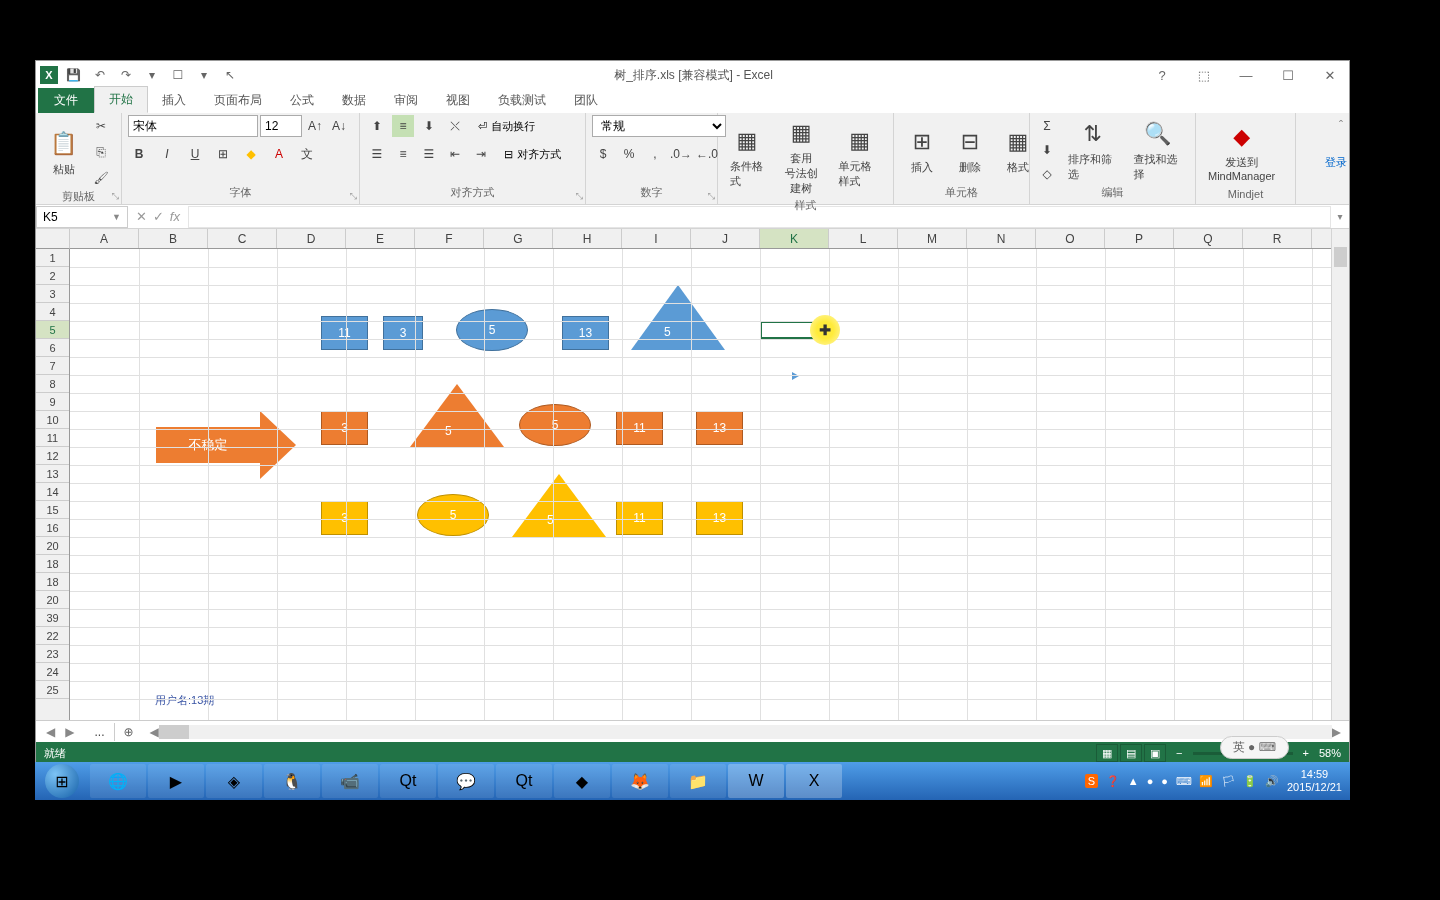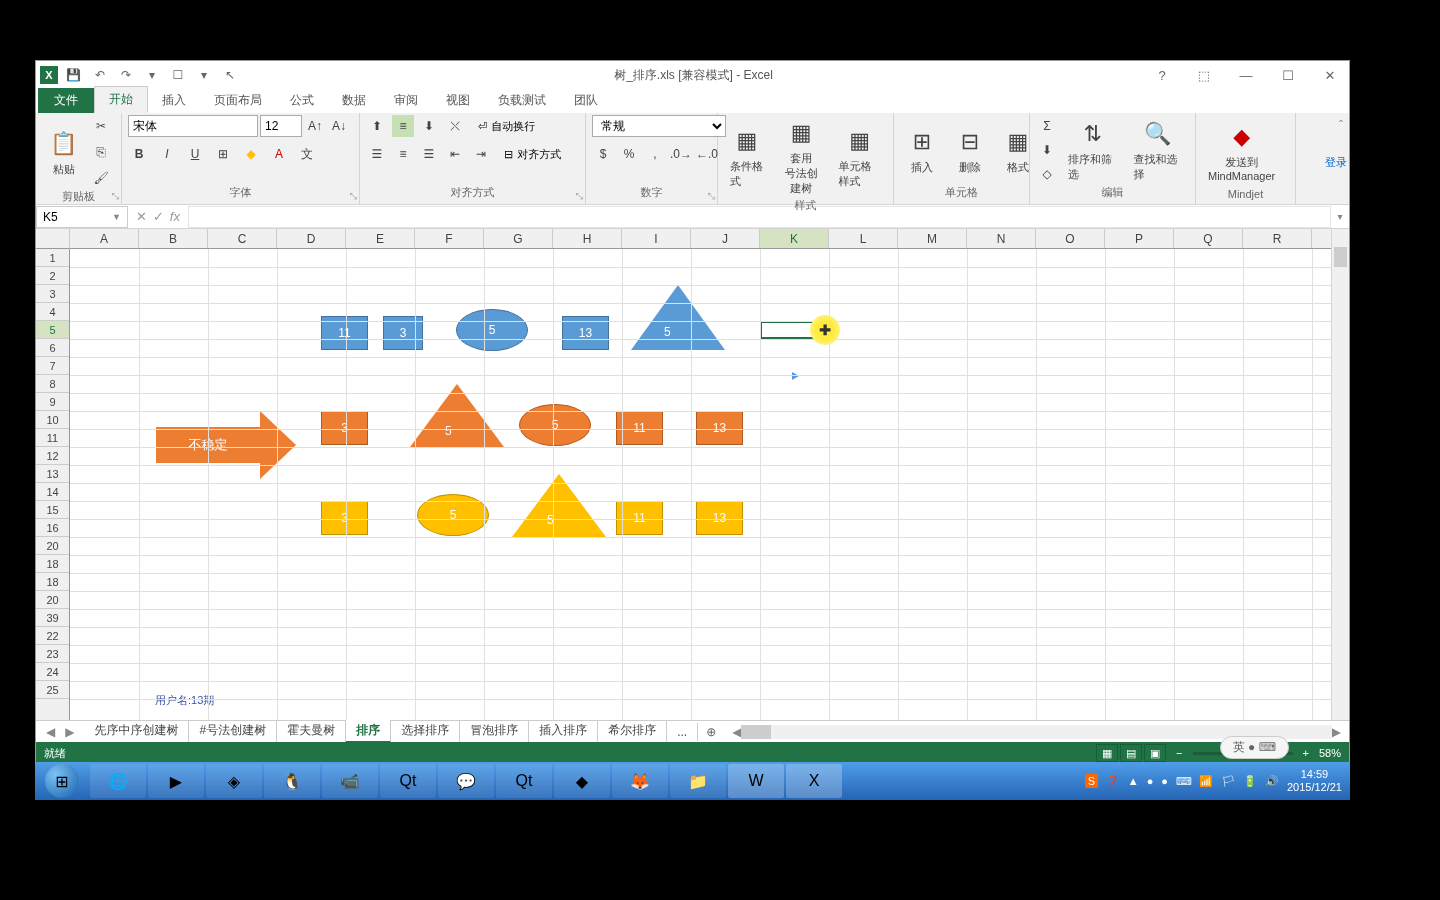--- a/index.html
+++ b/index.html
@@ -476,30 +476,20 @@
     <div class="vscroll">
         <div class="vscroll-thumb"></div>
       </div>
   </div>
 
   <div class="sheet-bar">
     <div class="sheet-nav">
       <span>◀</span>
       <span>▶</span>
     </div>
-    <div id="sheet-tabs" style="display:flex">
-        <div class="sheet-tab">先序中序创建树</div>
-        <div class="sheet-tab">#号法创建树</div>
-        <div class="sheet-tab">霍夫曼树</div>
-        <div class="sheet-tab active">排序</div>
-        <div class="sheet-tab">选择排序</div>
-        <div class="sheet-tab">冒泡排序</div>
-        <div class="sheet-tab">插入排序</div>
-        <div class="sheet-tab">希尔排序</div>
-      </div>
     <span class="sheet-tab">...</span>
     <span class="sheet-add">⊕</span>
     <div class="sheet-hscroll">
       <span style="color:#888">◀</span>
       <div class="hscroll-track">
           <div class="hscroll-thumb"></div>
         </div>
       <span style="color:#888">▶</span>
     </div>
   </div>

